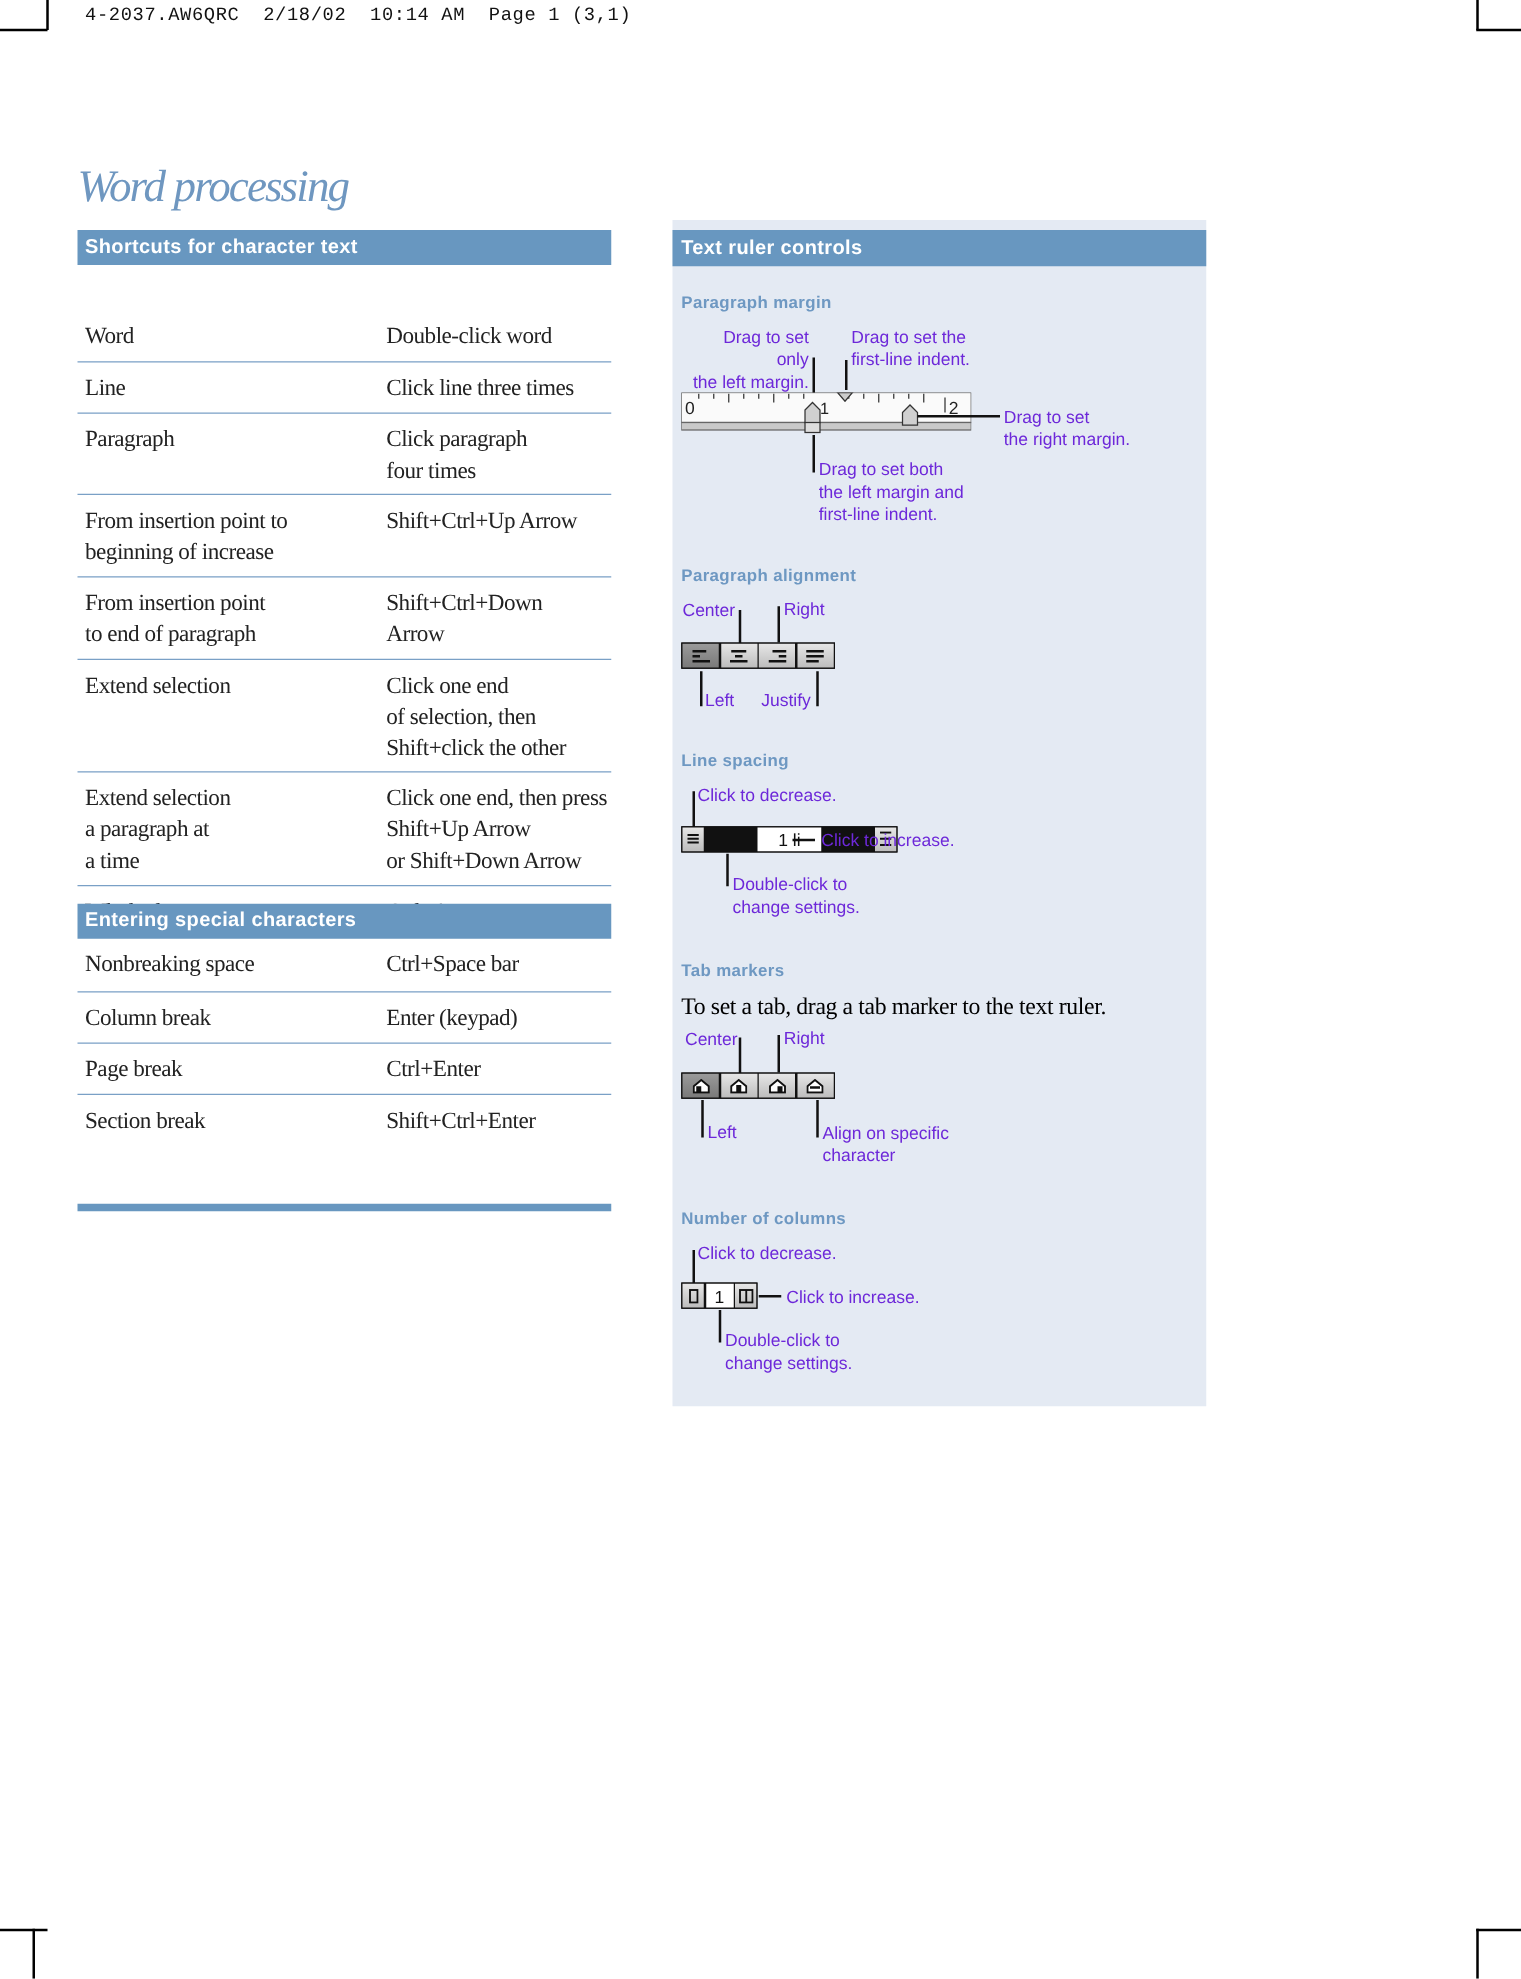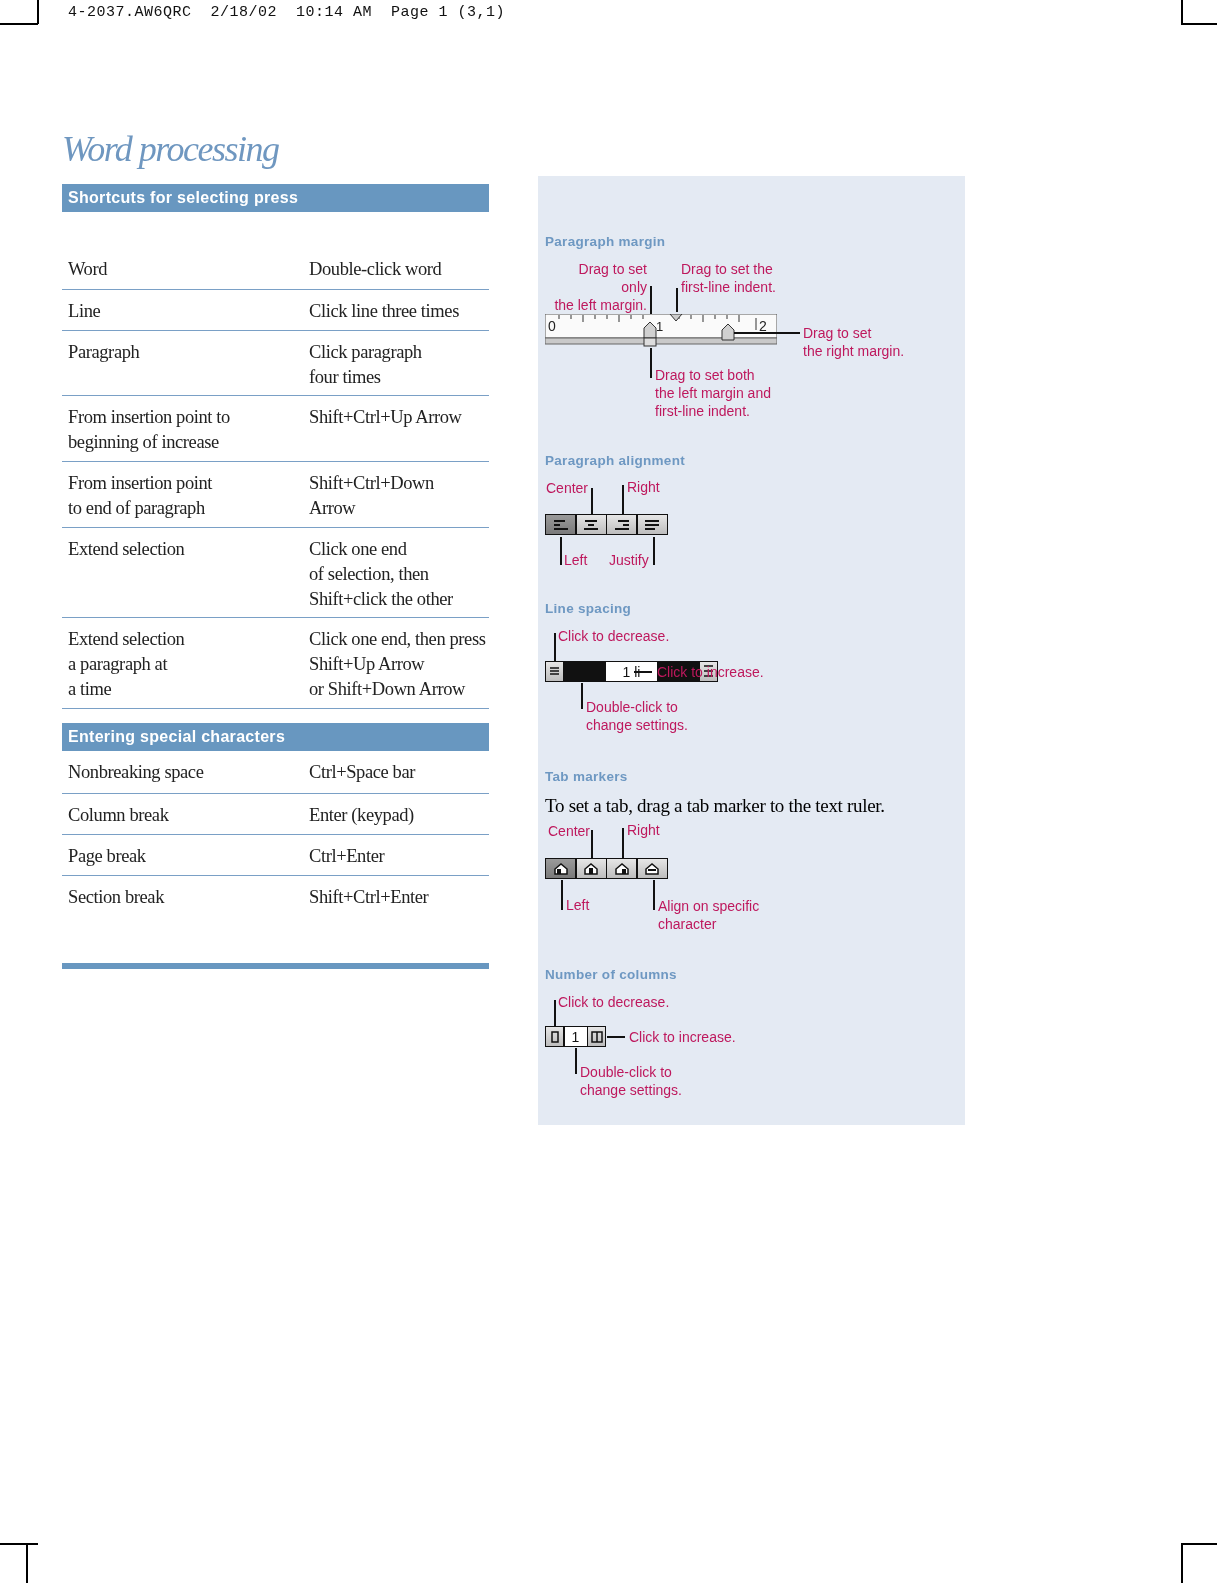--- a/index.html
+++ b/index.html
@@ -10,21 +10,21 @@
   .title { position:absolute; left:62px; top:128px; font-family:"Liberation Serif", serif; font-style:italic; font-size:36px; color:#6f97c0; letter-spacing:-1.5px; }
   .hdr { position:absolute; left:62px; width:427px; height:28px; background:#6897c0; color:#fff; font-family:"Liberation Sans", sans-serif; font-weight:bold; font-size:16px; line-height:28px; padding-left:6px; box-sizing:border-box; letter-spacing:0.3px; }
   .tbl { position:absolute; left:62px; width:427px; }
   .row { position:relative; border-bottom:1.5px solid #7aa0c6; font-size:18.5px; line-height:25px; letter-spacing:-0.4px; }
   .row .c1 { position:absolute; left:6px; top:9px; width:235px; white-space:pre-line; }
   .row .c2 { position:absolute; left:247px; top:9px; width:185px; white-space:pre-line; }
   .endbar { position:absolute; left:62px; width:427px; height:6px; background:#6897c0; }
   .panel { position:absolute; left:538px; top:176px; width:427px; height:949px; background:#e4eaf3; }
   .phdr { position:absolute; left:0; top:8px; width:427px; height:29px; background:#6897c0; color:#fff; font-family:"Liberation Sans", sans-serif; font-weight:bold; font-size:16px; line-height:29px; padding-left:7px; box-sizing:border-box; letter-spacing:0.3px; }
   .sub { position:absolute; left:7px; font-family:"Liberation Sans", sans-serif; font-weight:bold; font-size:13.5px; color:#6e98c2; letter-spacing:0.3px; }
-  .cap { position:absolute; font-family:"Liberation Sans", sans-serif; font-size:14px; line-height:18px; color:#be185d; white-space:pre-line; }
+  .cap { position:absolute; font-family:"Liberation Sans", sans-serif; font-size:14px; line-height:18px; color:#6d28d9; white-space:pre-line; }
   .ln { position:absolute; background:#111; }
   .serifline { position:absolute; left:7px; font-family:"Liberation Serif", serif; font-size:19px; color:#000000; letter-spacing:-0.3px; }
   .btnrow { position:absolute; display:flex; border:1.5px solid #111; background:#111; gap:1.5px; }
   .tbtn { width:29px; height:19px; background:linear-gradient(#e6e6e6,#bdbdbd); display:flex; align-items:center; justify-content:center; }
   .tbtn.sel { background:linear-gradient(#9a9a9a,#7a7a7a); }
   .field { height:19px; background:#fff; display:flex; align-items:center; justify-content:center; font-family:"Liberation Sans", sans-serif; font-size:14px; color:#111; }
 </style>
 </head>
 <body>
 
@@ -34,21 +34,21 @@
 <div class="crop" style="left:1181px;top:23px;width:36px;height:1.5px;"></div>
 <div class="crop" style="left:0;top:1543px;width:38px;height:1.5px;"></div>
 <div class="crop" style="left:26px;top:1543px;width:1.5px;height:40px;"></div>
 <div class="crop" style="left:1181px;top:1543px;width:36px;height:1.5px;"></div>
 <div class="crop" style="left:1181px;top:1543px;width:1.5px;height:40px;"></div>
 
 <div class="slug">4-2037.AW6QRC  2/18/02  10:14 AM  Page 1 (3,1)</div>
 
 <div class="title">Word processing</div>
 
-<div class="hdr" style="top:184px;">Shortcuts for selecting press</div>
+<div class="hdr" style="top:184px;">Shortcuts for character text</div>
 <div class="tbl" style="top:212px;">
   <div class="row" style="height:41px;margin-top:36px;">
       <div class="c1">Word</div>
       <div class="c2">Double-click word</div>
     </div>
   <div class="row" style="height:40px;">
       <div class="c1">Line</div>
       <div class="c2">Click line three times</div>
     </div>
   <div class="row" style="height:64px;">
@@ -102,20 +102,21 @@
       <div class="c2">Ctrl+Enter</div>
     </div>
   <div class="row" style="height:42px;border-bottom:none;">
       <div class="c1">Section break</div>
       <div class="c2">Shift+Ctrl+Enter</div>
     </div>
 </div>
 <div class="endbar" style="top:963px;"></div>
 
 <div class="panel">
+  <div class="phdr">Text ruler controls</div>
 
   <div class="sub" style="top:58px;">Paragraph margin</div>
   <div class="cap" style="left:13px;top:84px;text-align:right;width:96px;">Drag to set only
 the left margin.</div>
   <div class="cap" style="left:143px;top:84px;">Drag to set the
 first-line indent.</div>
   <div class="ln" style="left:112px;top:110px;width:1.5px;height:40px;"></div>
   <div class="ln" style="left:138px;top:112px;width:1.5px;height:24px;"></div>
 
   <div class="abs" style="left:7px;top:138px;width:232px;height:34px;">

